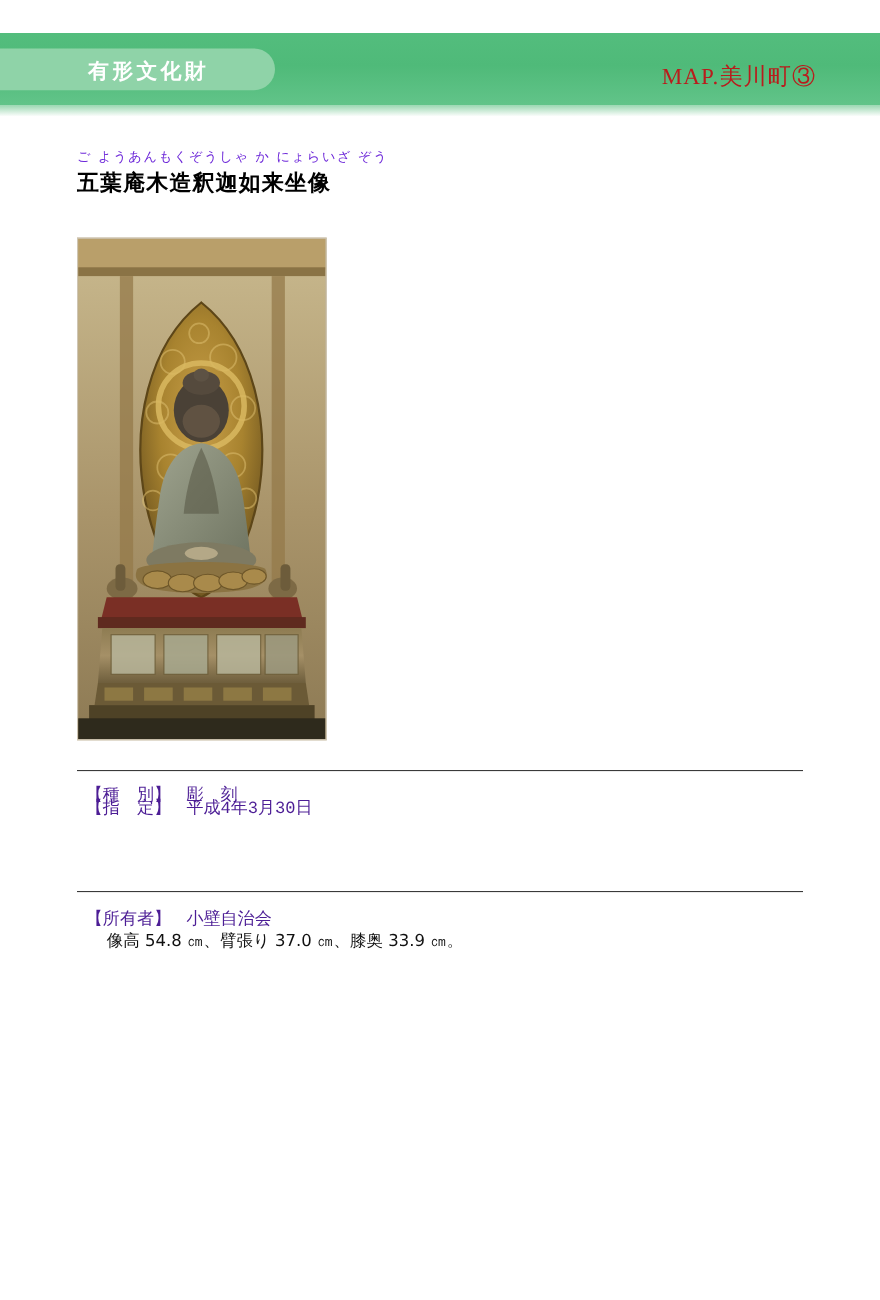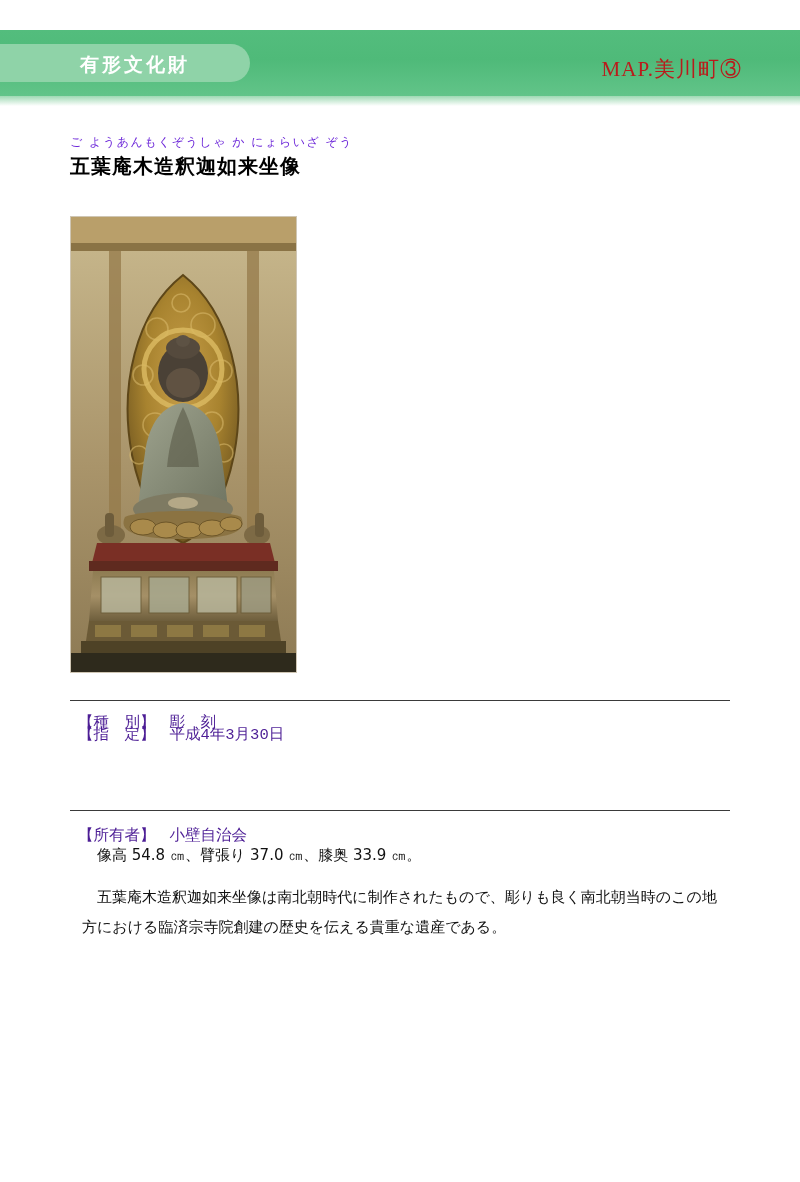--- a/index.html
+++ b/index.html
@@ -265,14 +265,13 @@
   <span class="lbl">【指　定】</span><span class="val">平成4年3月30日</span>
 </div>
 <div class="meta-row meta-row-2">
   <span class="lbl">【所有者】</span><span class="val">小壁自治会</span>
 </div>
 
 <div class="rule-bottom"></div>
 
 <div class="body-text">
   <p>像高 54.8 ㎝、臂張り 37.0 ㎝、膝奥 33.9 ㎝。</p>
-  <p>五葉庵木造釈迦如来坐像は南北朝時代に制作されたもので、彫りも良く南北朝当時のこの地方における臨済宗寺院創建の歴史を伝える貴重な遺産である。</p>
 </div>
 
 </body></html>

